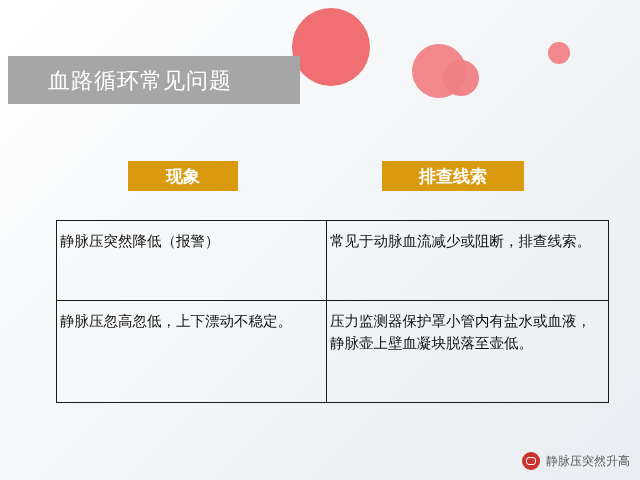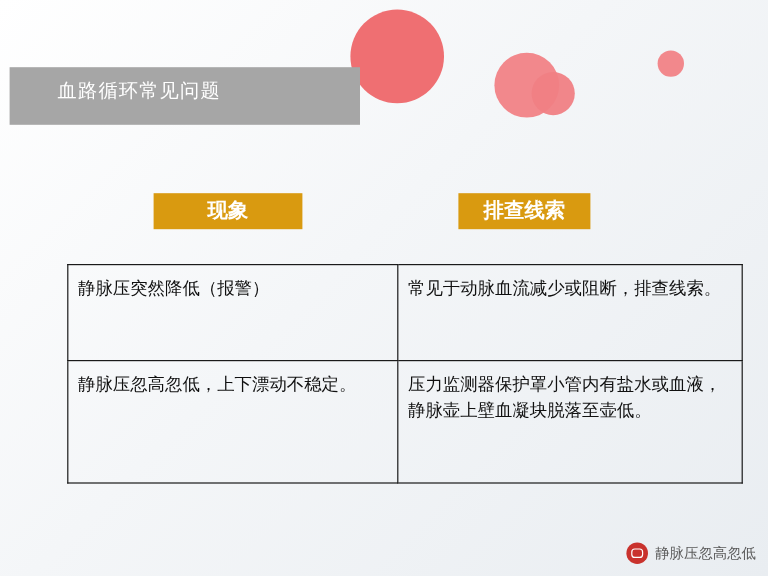--- a/index.html
+++ b/index.html
@@ -61,59 +61,59 @@
     left: 8px;
     top: 56px;
     width: 292px;
     height: 48px;
     background: #a6a6a6;
   }
   .title-band .title-text {
     position: absolute;
     left: 40px;
     top: 10px;
-    font-size: 16px;
+    font-size: 22px;
     color: #ffffff;
     letter-spacing: 1px;
     white-space: nowrap;
   }
   
   .chip {
     position: absolute;
     background: #d99a10;
     color: #ffffff;
     font-size: 17px;
     font-weight: bold;
     text-align: center;
     line-height: 30px;
     height: 30px;
   }
   .chip.chip-1 {
     left: 128px;
     top: 161px;
-    width: 124px;
+    width: 110px;
   }
   .chip.chip-2 {
     left: 382px;
     top: 161px;
-    width: 110px;
+    width: 142px;
   }
   
   .tbl {
     position: absolute;
     left: 56px;
     top: 220px;
     width: 528px;
     border-collapse: collapse;
     table-layout: fixed;
   }
   .tbl td {
     border: 1px solid #1a1a1a;
     vertical-align: top;
-    padding: 9px 8px 10px 8px;
+    padding: 9px 8px 10px 3px;
     font-size: 14.5px;
     line-height: 1.55;
     color: #101010;
   }
   .tbl td.col-a {
     width: 258px;
   }
   .tbl td.col-b {
     width: 270px;
   }
@@ -179,16 +179,16 @@
       </tr>
       <tr class="row-3">
         <td class="col-a">静脉压忽高忽低，上下漂动不稳定。</td>
         <td class="col-b">压力监测器保护罩小管内有盐水或血液，静脉壶上壁血凝块脱落至壶低。</td>
       </tr>
     </tbody>
   </table>
 
   <div class="watermark">
     <span class="wm-badge"></span>
-    <span class="wm-text">静脉压忽高忽低</span>
+    <span class="wm-text">静脉压突然升高</span>
   </div>
 
 </div>
 
 </body></html>

